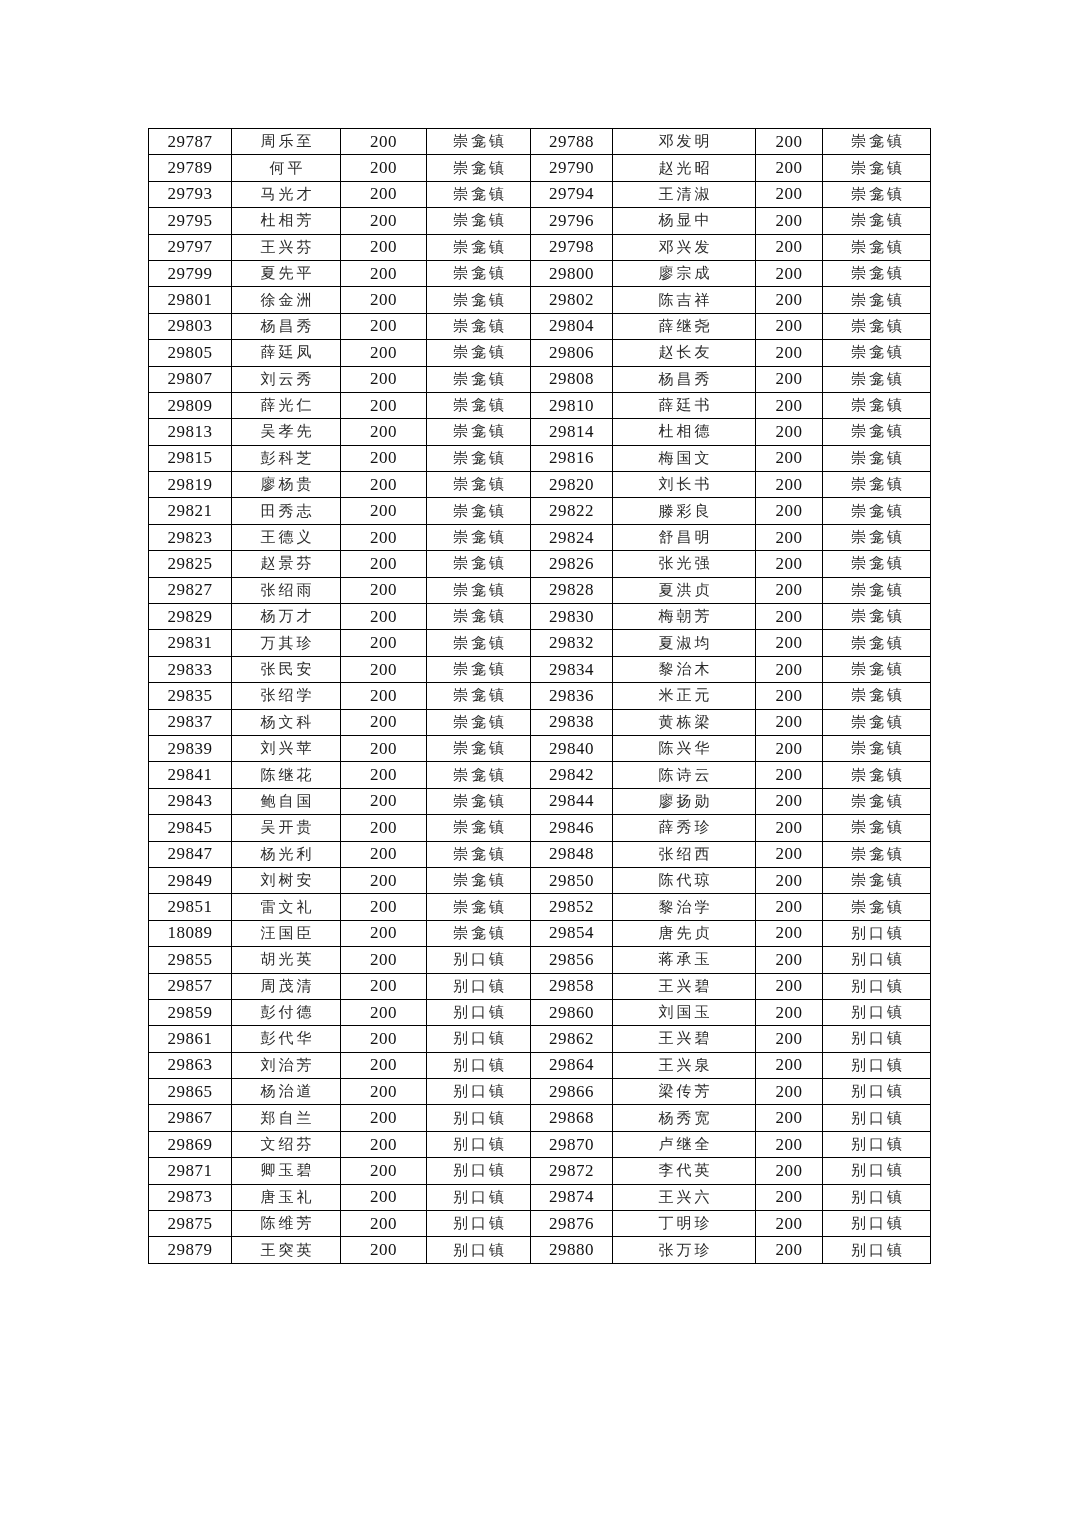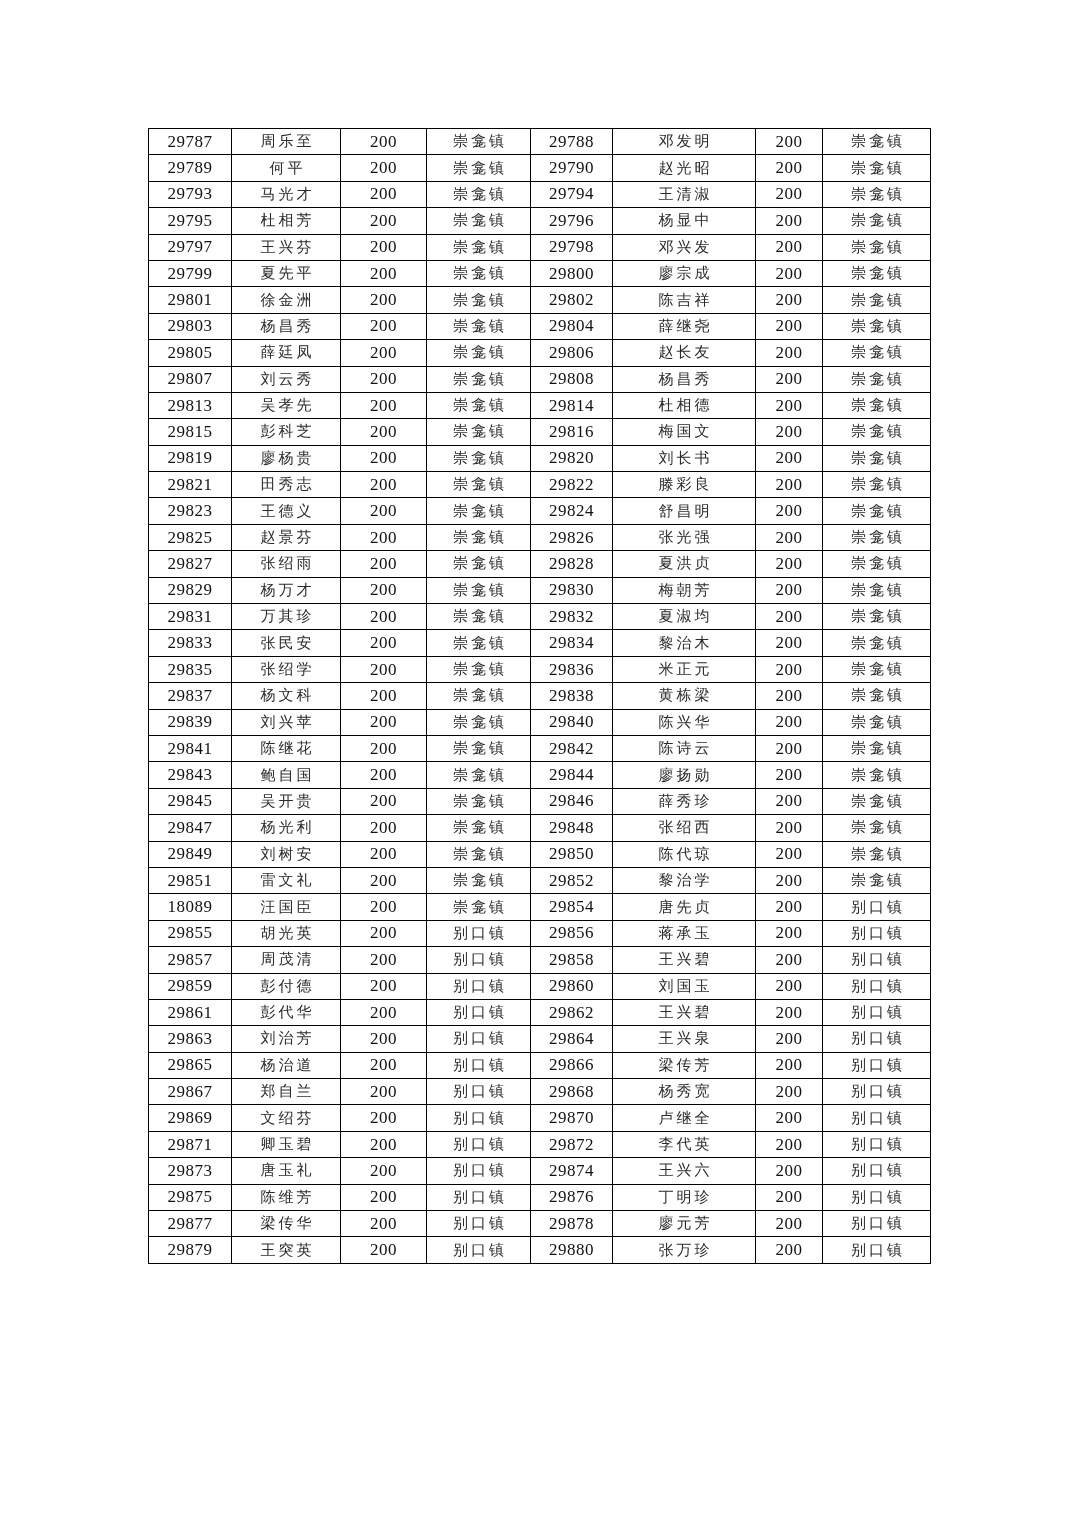--- a/index.html
+++ b/index.html
@@ -162,20 +162,30 @@
           <td class="num">29807</td>
           <td class="zh">刘云秀</td>
           <td class="num">200</td>
           <td class="zh">崇龛镇</td>
           <td class="num">29808</td>
           <td class="zh">杨昌秀</td>
           <td class="num">200</td>
           <td class="zh">崇龛镇</td>
         </tr>
         <tr>
+          <td class="num">29809</td>
+          <td class="zh">薛光仁</td>
+          <td class="num">200</td>
+          <td class="zh">崇龛镇</td>
+          <td class="num">29810</td>
+          <td class="zh">薛廷书</td>
+          <td class="num">200</td>
+          <td class="zh">崇龛镇</td>
+        </tr>
+        <tr>
           <td class="num">29813</td>
           <td class="zh">吴孝先</td>
           <td class="num">200</td>
           <td class="zh">崇龛镇</td>
           <td class="num">29814</td>
           <td class="zh">杜相德</td>
           <td class="num">200</td>
           <td class="zh">崇龛镇</td>
         </tr>
         <tr>
@@ -468,30 +478,20 @@
           <td class="num">200</td>
           <td class="zh">别口镇</td>
         </tr>
         <tr>
           <td class="num">29875</td>
           <td class="zh">陈维芳</td>
           <td class="num">200</td>
           <td class="zh">别口镇</td>
           <td class="num">29876</td>
           <td class="zh">丁明珍</td>
-          <td class="num">200</td>
-          <td class="zh">别口镇</td>
-        </tr>
-        <tr>
-          <td class="num">29877</td>
-          <td class="zh">梁传华</td>
-          <td class="num">200</td>
-          <td class="zh">别口镇</td>
-          <td class="num">29878</td>
-          <td class="zh">廖元芳</td>
           <td class="num">200</td>
           <td class="zh">别口镇</td>
         </tr>
         <tr>
           <td class="num">29879</td>
           <td class="zh">王突英</td>
           <td class="num">200</td>
           <td class="zh">别口镇</td>
           <td class="num">29880</td>
           <td class="zh">张万珍</td>

